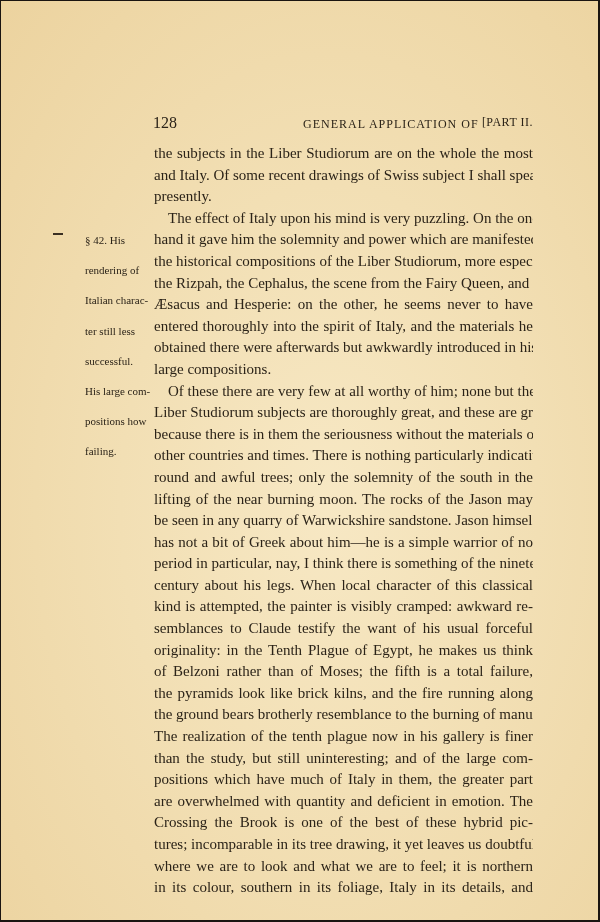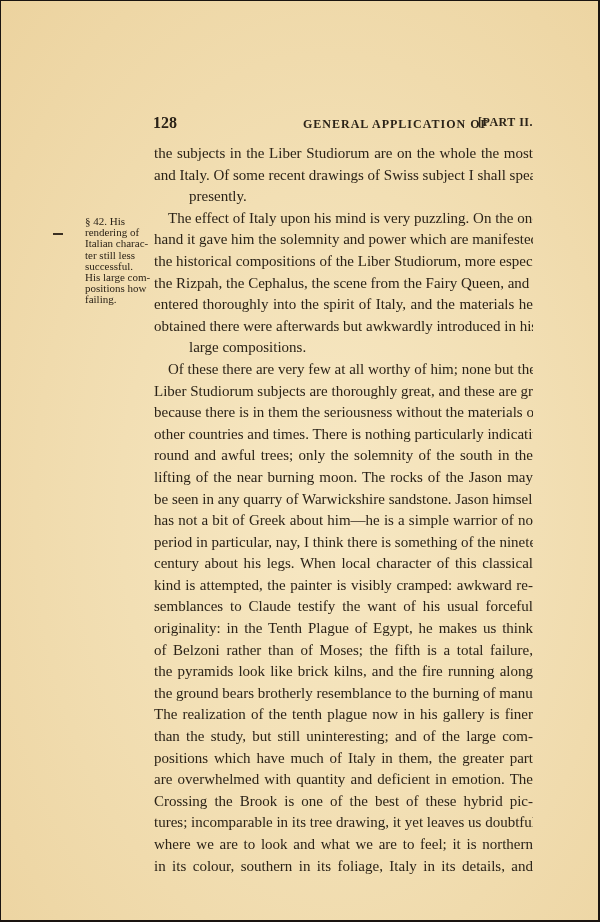--- a/index.html
+++ b/index.html
@@ -8,40 +8,40 @@
     background:#1a1410;
     font-family:"DejaVu Serif", "Liberation Serif", serif;
   }
   .page {
     position:absolute; left:1px; top:1px; width:597px; height:919px;
     background: radial-gradient(ellipse at 55% 55%, #f7e8c4 0%, #f2dfb4 45%, #ecd39f 100%);
     color:#2b2318;
   }
   .header {
     position:absolute; top:113px; left:152px; width:380px; height:18px;
-    font-family:"Liberation Serif", serif; font-size:14px;font-weight:bold;
+    font-family:"Liberation Serif", serif; font-size:14px;
   }
   .pagenum { position:absolute; left:0; top:0; font-size:16px; }
   .running-head {
     position:absolute; left:150px; top:3px; font-size:12px;
     letter-spacing:1px; text-transform:uppercase;
   }
   .part { position:absolute; right:0; top:1px; font-size:12px; letter-spacing:0.5px; text-transform:uppercase; }
   .body {
     position:absolute; left:153px; top:142px; width:379px;
     font-family:"Liberation Serif", serif; font-size:15px; line-height:21.6px;
   }
   .line { white-space:nowrap; text-align:justify; text-align-last:justify; height:21.6px; overflow:hidden; }
-  .line.last { text-align-last:left;margin-left:35px; }
+  .line.last { text-align-last:left; }
   .line.indent { padding-left:14px; }
   .sidenote {
     position:absolute; left:84px; top:215px; width:70px;
     font-family:"Liberation Serif", serif; font-size:11px; line-height:11.2px;
   }
-  .sidenote div { white-space:nowrap; }
+  .sidenote div { white-space:nowrap;margin-top:19px; }
   .mark {
     position:absolute; left:52px; top:232px; width:10px; height:2px; background:#3a2f22;
   }
 </style>
 </head>
 <body>
 
 <div class="page">
   <div class="header">
     <span class="pagenum">128</span>
@@ -63,20 +63,21 @@
   </div>
 
   <div class="body">
     <div class="line">the subjects in the Liber Studiorum are on the whole the most</div>
     <div class="line">and Italy. Of some recent drawings of Swiss subject I shall speak</div>
     <div class="line last">presently.</div>
     <div class="line indent">The effect of Italy upon his mind is very puzzling. On the one</div>
     <div class="line">hand it gave him the solemnity and power which are manifested in</div>
     <div class="line">the historical compositions of the Liber Studiorum, more especially</div>
     <div class="line">the Rizpah, the Cephalus, the scene from the Fairy Queen, and the</div>
+    <div class="line">Æsacus and Hesperie: on the other, he seems never to have</div>
     <div class="line">entered thoroughly into the spirit of Italy, and the materials he</div>
     <div class="line">obtained there were afterwards but awkwardly introduced in his</div>
     <div class="line last">large compositions.</div>
     <div class="line indent">Of these there are very few at all worthy of him; none but the</div>
     <div class="line">Liber Studiorum subjects are thoroughly great, and these are great</div>
     <div class="line">because there is in them the seriousness without the materials of</div>
     <div class="line">other countries and times. There is nothing particularly indicative</div>
     <div class="line">round and awful trees; only the solemnity of the south in the</div>
     <div class="line">lifting of the near burning moon. The rocks of the Jason may</div>
     <div class="line">be seen in any quarry of Warwickshire sandstone. Jason himself</div>

